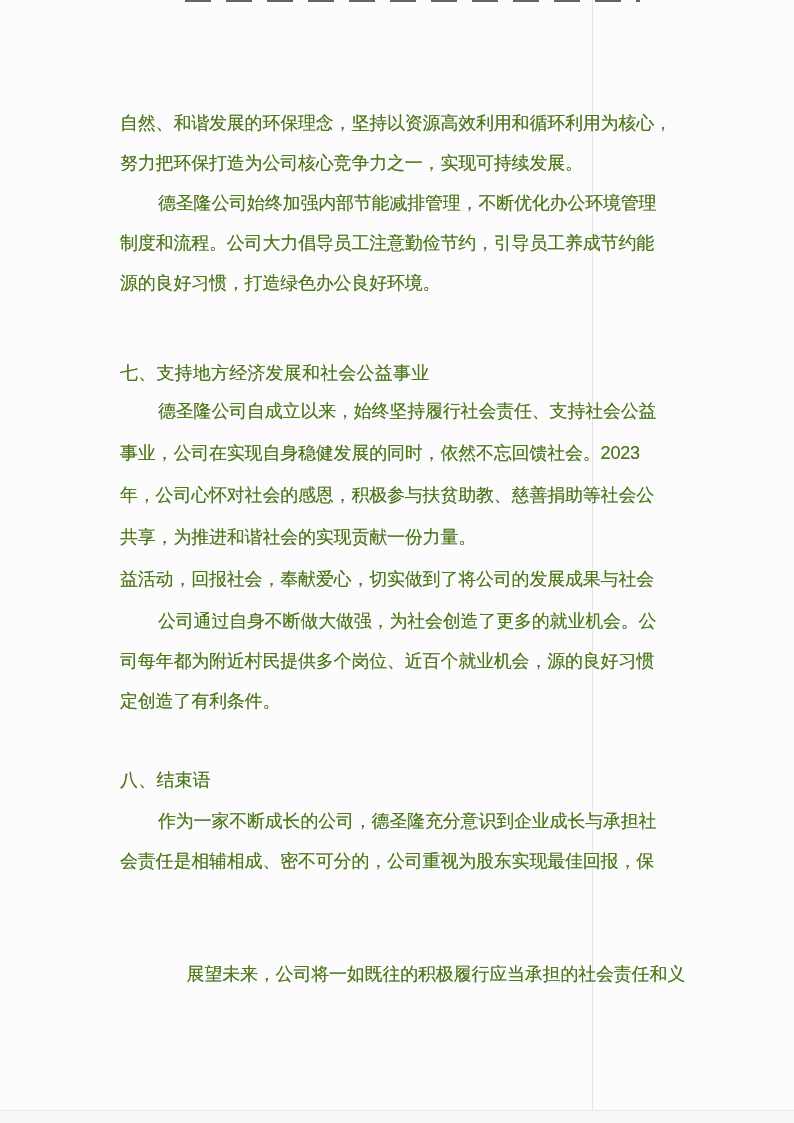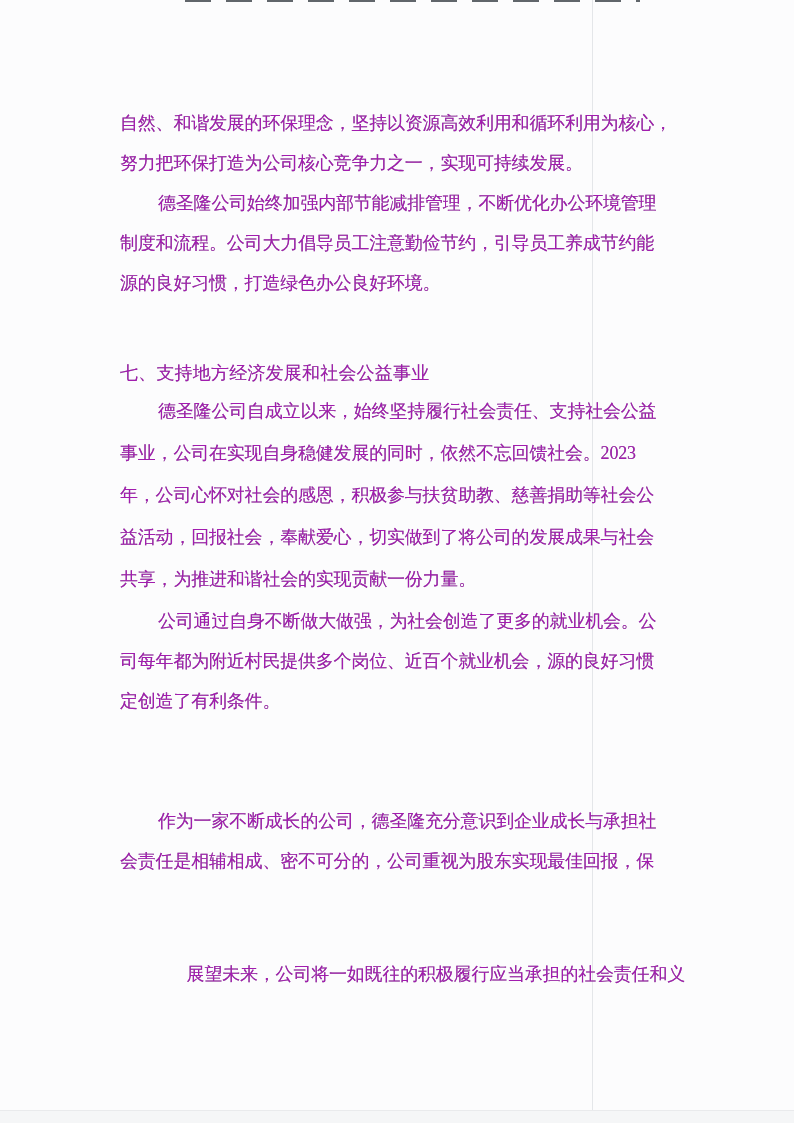--- a/index.html
+++ b/index.html
@@ -6,22 +6,22 @@
     margin: 0;
     padding: 0;
     background: #ffffff;
   }
   .page {
     position: relative;
     width: 794px;
     height: 1123px;
     background: #fcfcfd;
     overflow: hidden;
-    font-family: Liberation Serif, serif;
-    color: #a21caf;
+    font-family: Liberation Sans, sans-serif;
+    color: #4d7c0f;
   }
   
   .top-edge-artifact {
     position: absolute;
     top: 0;
     left: 185px;
     width: 455px;
     height: 2px;
     background: repeating-linear-gradient(90deg, #454b51 0 26px, rgba(0,0,0,0) 26px 41px);
     opacity: 0.85;
@@ -89,30 +89,31 @@
     <div class="line">制度和流程。公司大力倡导员工注意勤俭节约，引导员工养成节约能</div>
     <div class="line">源的良好习惯，打造绿色办公良好环境。</div>
   </div>
 
   <div class="heading pos-h7">七、支持地方经济发展和社会公益事业</div>
 
   <div class="textblock lh42 pos-b">
     <div class="line indent">德圣隆公司自成立以来，始终坚持履行社会责任、支持社会公益</div>
     <div class="line">事业，公司在实现自身稳健发展的同时，依然不忘回馈社会。2023</div>
     <div class="line">年，公司心怀对社会的感恩，积极参与扶贫助教、慈善捐助等社会公</div>
+    <div class="line">共享，为推进和谐社会的实现贡献一份力量。</div>
     <div class="line">益活动，回报社会，奉献爱心，切实做到了将公司的发展成果与社会</div>
-    <div class="line">共享，为推进和谐社会的实现贡献一份力量。</div>
   </div>
 
   <div class="textblock lh40 pos-c">
     <div class="line indent">公司通过自身不断做大做强，为社会创造了更多的就业机会。公</div>
     <div class="line">司每年都为附近村民提供多个岗位、近百个就业机会，源的良好习惯</div>
     <div class="line">定创造了有利条件。</div>
   </div>
 
+  <div class="heading pos-h8">八、结束语</div>
 
   <div class="textblock lh40 pos-d">
     <div class="line indent">作为一家不断成长的公司，德圣隆充分意识到企业成长与承担社</div>
     <div class="line">会责任是相辅相成、密不可分的，公司重视为股东实现最佳回报，保</div>
   </div>
 
   <div class="textblock lh40 pos-e">
     <div class="line indent">展望未来，公司将一如既往的积极履行应当承担的社会责任和义</div>
   </div>
 

